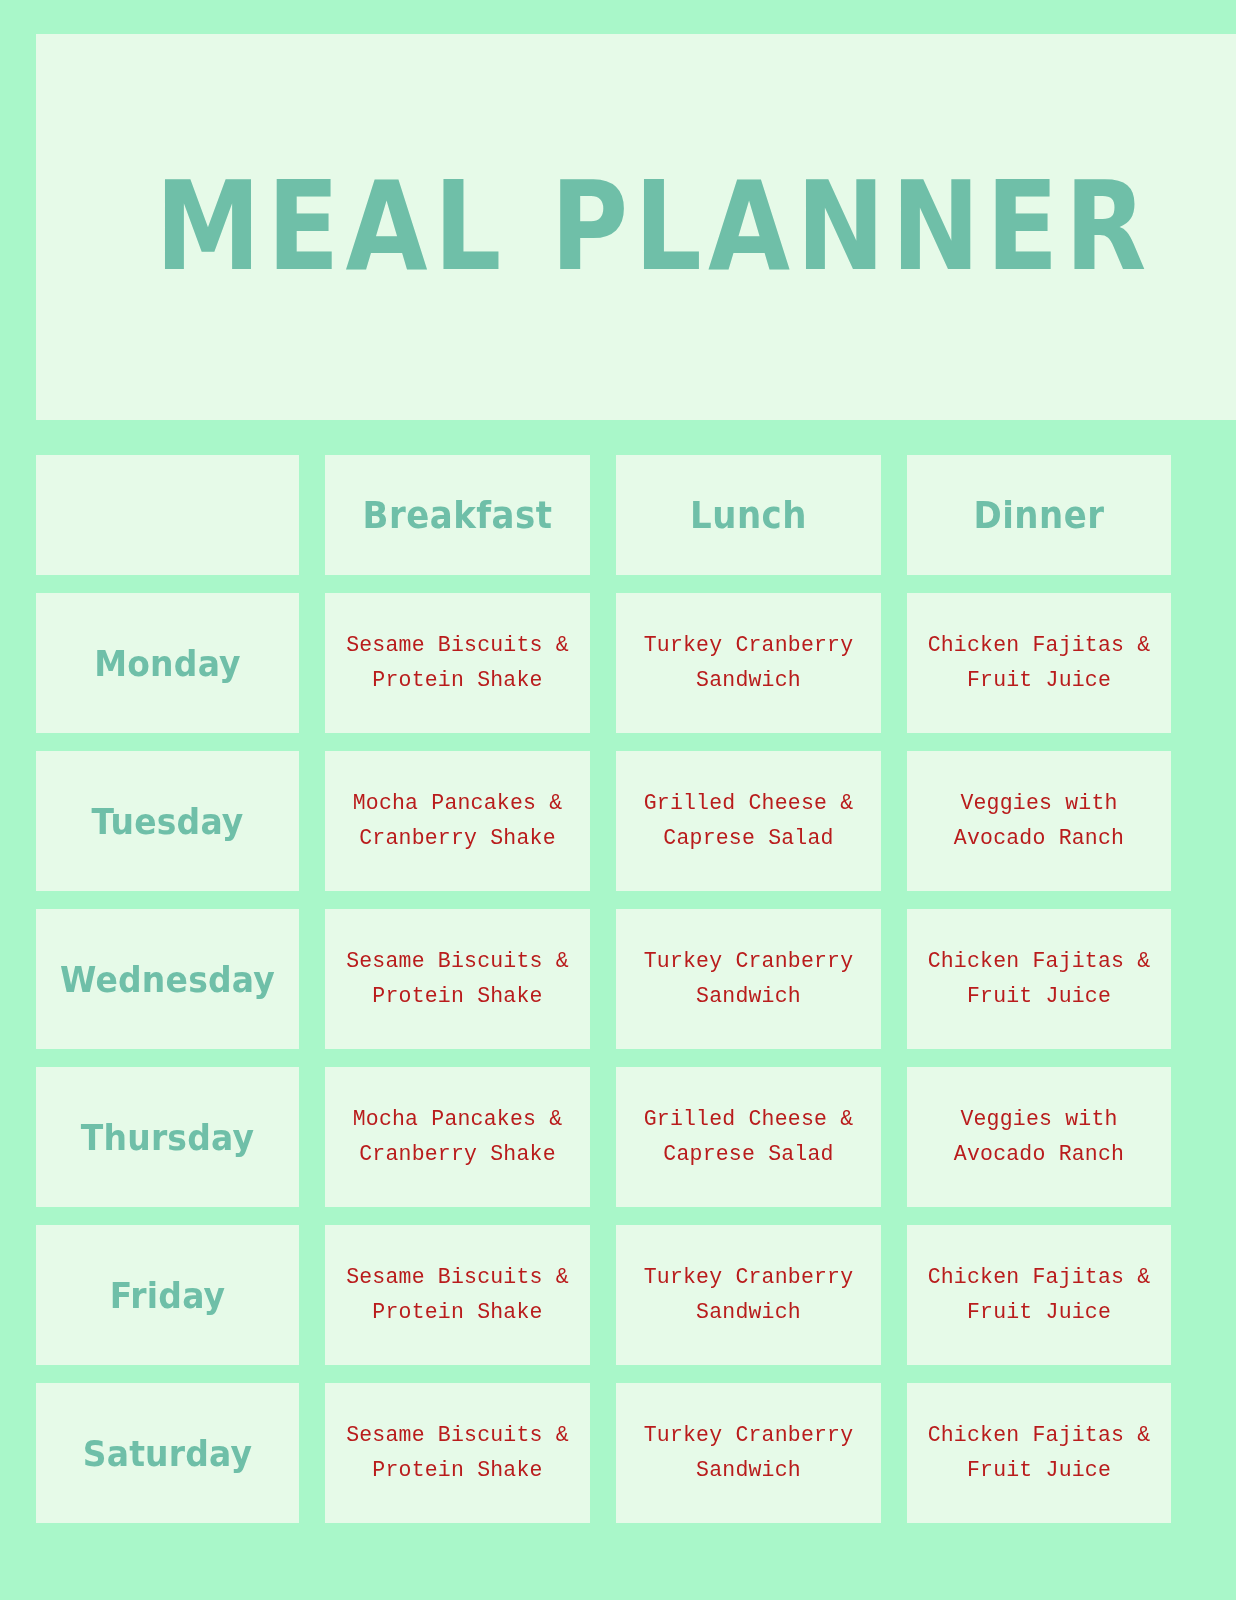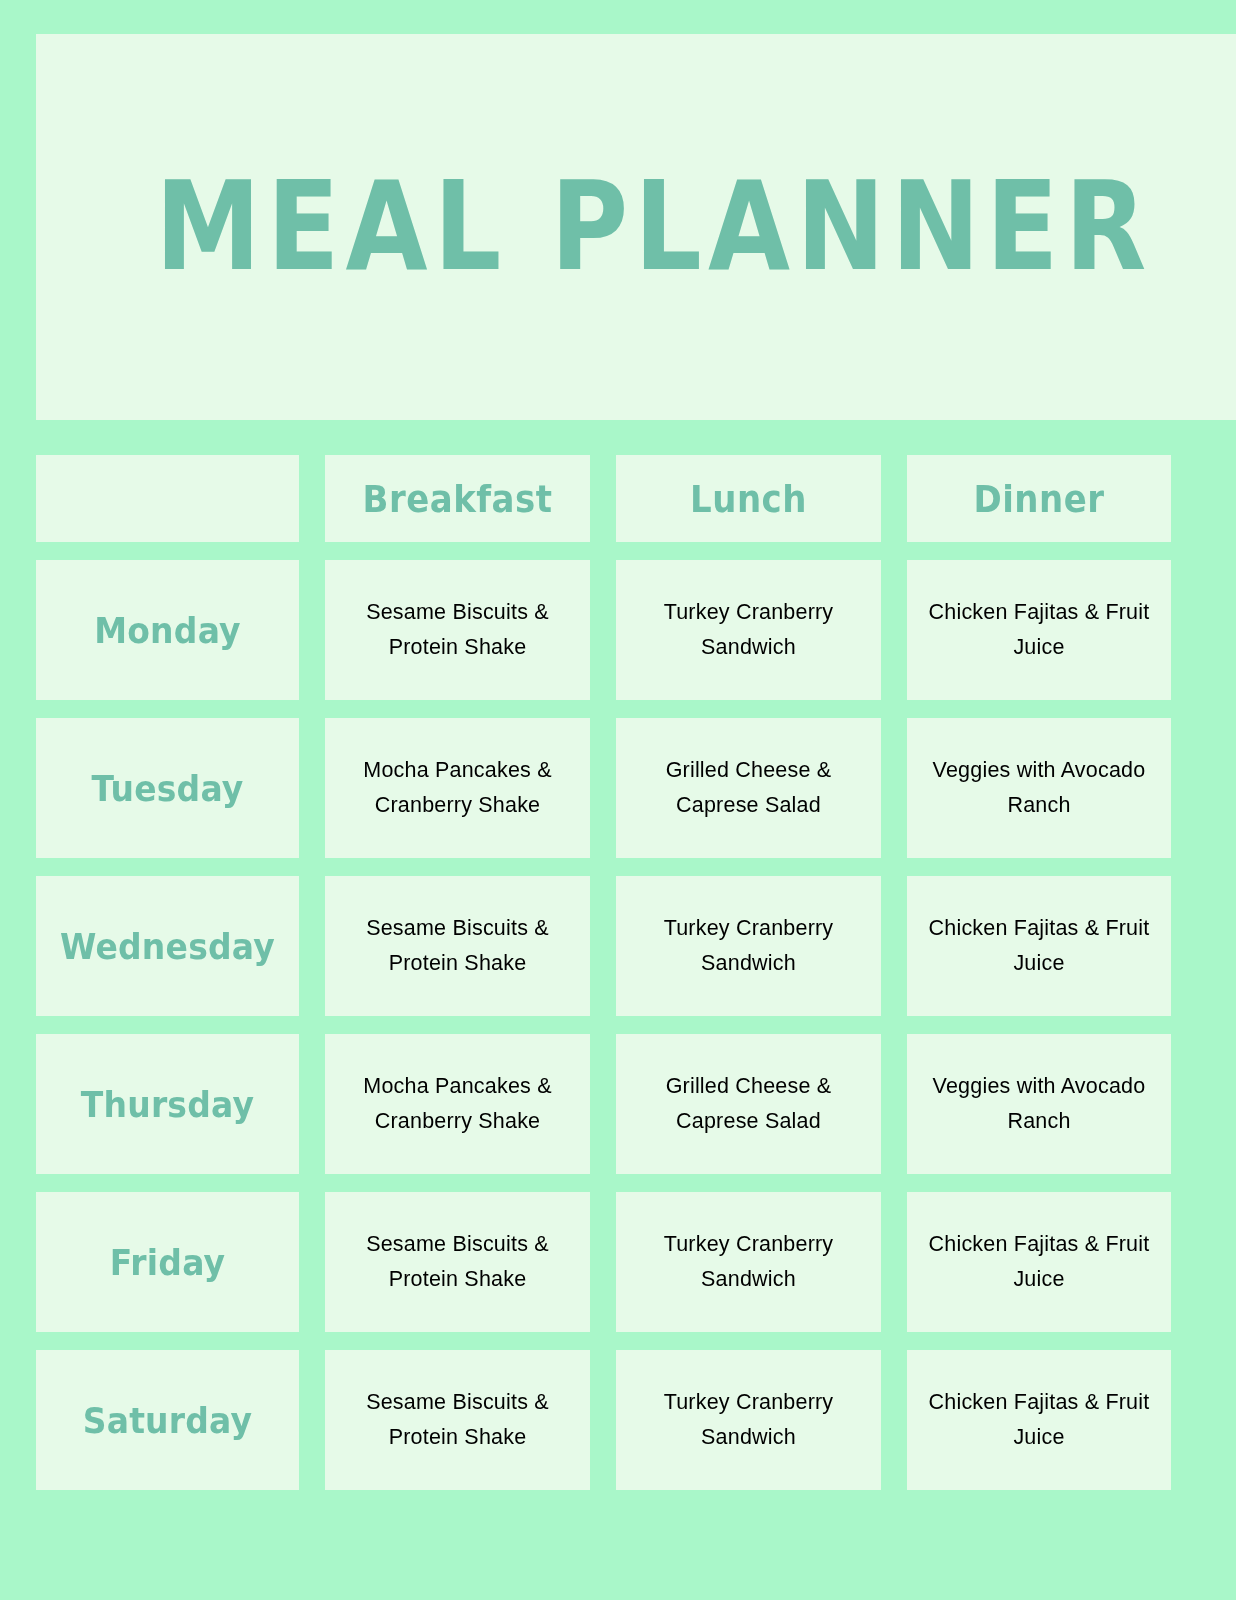--- a/index.html
+++ b/index.html
@@ -71,44 +71,44 @@
   }
   .cell {
     background: #e6fae8;
     display: flex;
     align-items: center;
     justify-content: center;
     text-align: center;
     box-sizing: border-box;
     padding: 6px 10px;
   }
-  .head-row .cell { height: 87px; }
+  .head-row .cell { height: 120px; }
   .body-row .cell { height: 140px; }
 
   .head-label {
     font-family: "DejaVu Sans", sans-serif;
     font-size: 34px;
     font-weight: bold;
     color: #6fbfa8;
     letter-spacing: 0.5px;
     transform: scaleY(1.12);
   }
   .day-label {
     font-family: "DejaVu Sans", sans-serif;
     font-size: 33px;
     font-weight: bold;
     color: #6fbfa8;
     letter-spacing: 0.2px;
     transform: scaleY(1.1);
   }
   .meal-text {
-    font-family: Liberation Sans, sans-serif;
+    font-family: Liberation Mono, monospace;
     font-size: 21.5px;
     font-weight: normal;
-    color: #000000;
+    color: #b91c1c;
     line-height: 1.62;
     letter-spacing: 0.2px;
     max-width: 230px;
   }
   .cell.blank { }
 </style>
 </head>
 <body>
 
 <div class="page">

